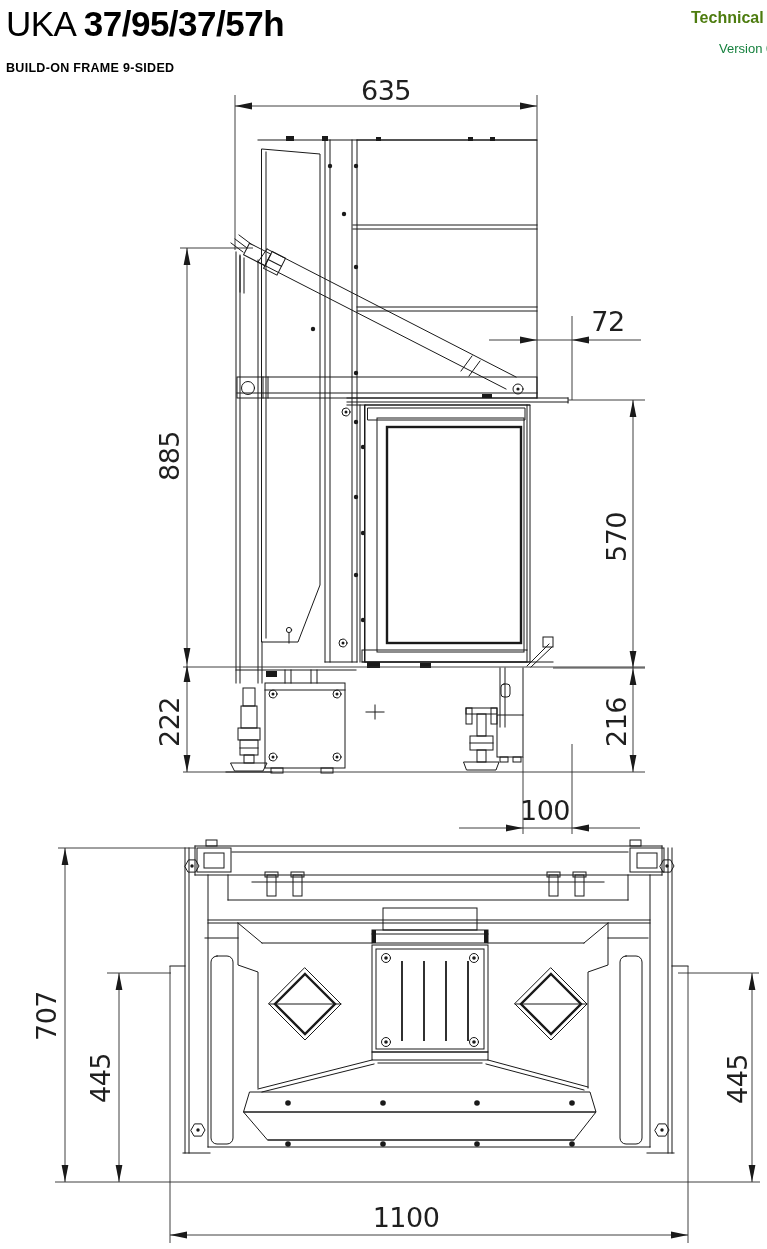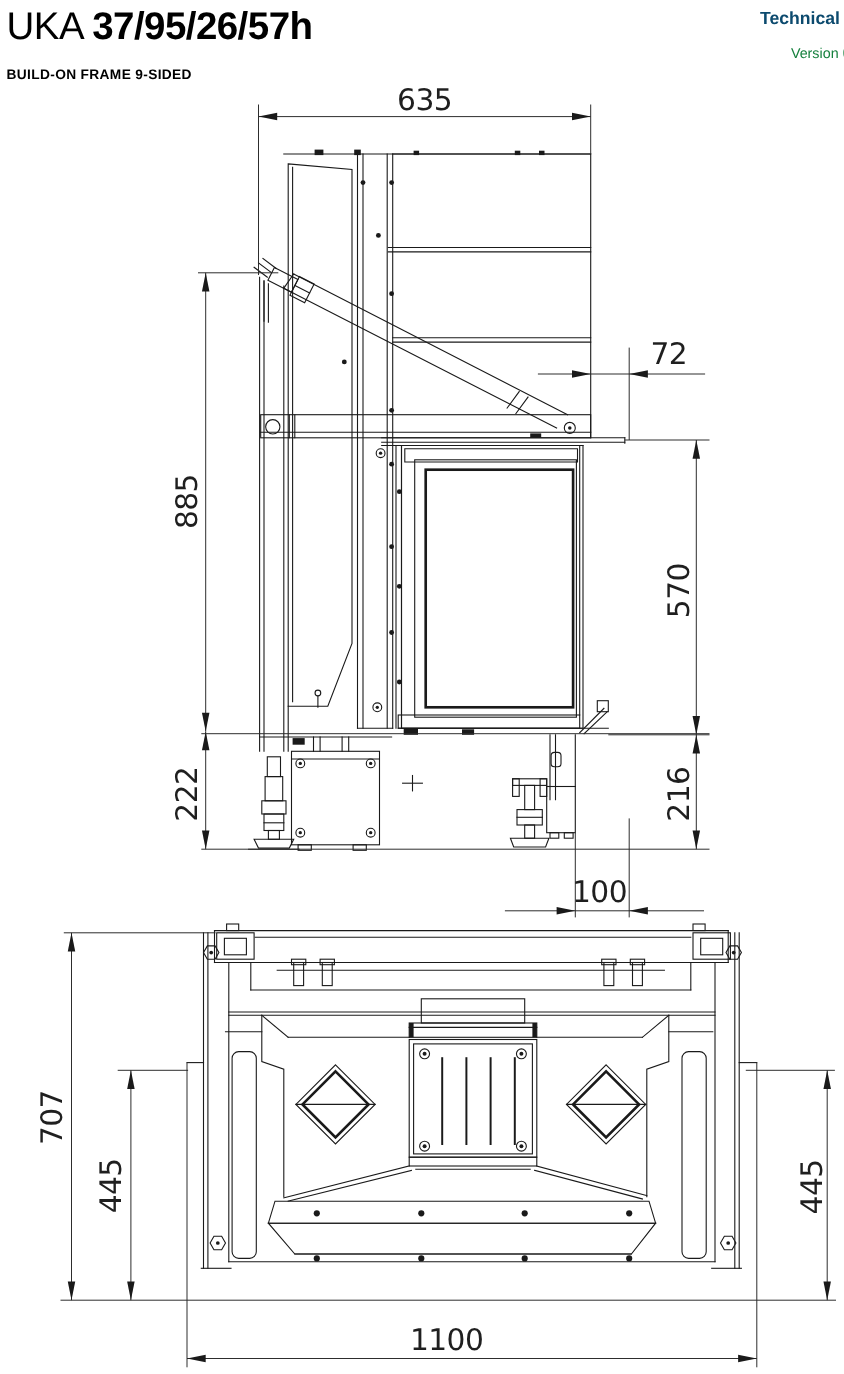--- a/index.html
+++ b/index.html
@@ -1,39 +1,39 @@
 <!DOCTYPE html>
 <html><head>
 <meta charset="utf-8">
 <style>
   html,body{margin:0;padding:0;background:#fff;}
   body{width:767px;height:1249px;overflow:hidden;position:relative;font-family:"Liberation Sans",sans-serif;}
   .page-title{position:absolute;left:6px;top:4px;font-size:35px;letter-spacing:-0.5px;color:#000;white-space:nowrap;}
   .page-title .series{font-weight:400;}
   .page-title .model{font-weight:700;}
   .subtitle{position:absolute;left:6px;top:61px;font-size:12.5px;font-weight:700;letter-spacing:0.3px;color:#000;white-space:nowrap;}
-  .doc-type{position:absolute;left:691px;top:9px;font-size:16px;font-weight:700;color:#0c4a6e;white-space:nowrap;}
+  .doc-type{position:absolute;left:691px;top:9px;font-size:16px;font-weight:700;color:#4d7c0f;white-space:nowrap;}
   .version-line{position:absolute;left:719px;top:28px;font-size:13px;font-weight:400;color:#15803d;white-space:nowrap;margin-top:13px;}
   .version-line .vnum{font-weight:700;}
   svg{position:absolute;left:0;top:0;}
   .ln{fill:none;stroke:#1a1a1a;stroke-width:1;stroke-linecap:square;stroke-linejoin:miter;}
   .ln2{fill:none;stroke:#1a1a1a;stroke-width:2.4;stroke-linecap:square;}
   .lnf{fill:#1a1a1a;stroke:none;}
   .dim{fill:none;stroke:#2a2a2a;stroke-width:0.9;stroke-linecap:butt;}
   .ar{fill:#1a1a1a;stroke:none;}
   .dot{fill:#1a1a1a;stroke:none;}
   .txt{font-family:"DejaVu Sans",sans-serif;font-size:27px;fill:#1f1f1f;text-anchor:middle;letter-spacing:-0.5px;}
 </style>
 </head>
 <body>
 
 <div class="page-title">
   <span class="series">UKA</span>
   <span> </span>
-  <span class="model">37/95/26/57h</span>
+  <span class="model">37/95/37/57h</span>
 </div>
 <div class="subtitle">BUILD-ON FRAME 9-SIDED</div>
 <div class="doc-type">Technical</div>
 <div class="version-line">
   <span>Version</span>
   <span> </span>
   <span class="vnum">01/</span>
 </div>
 
 <svg width="767" height="1249" viewBox="0 0 767 1249">

